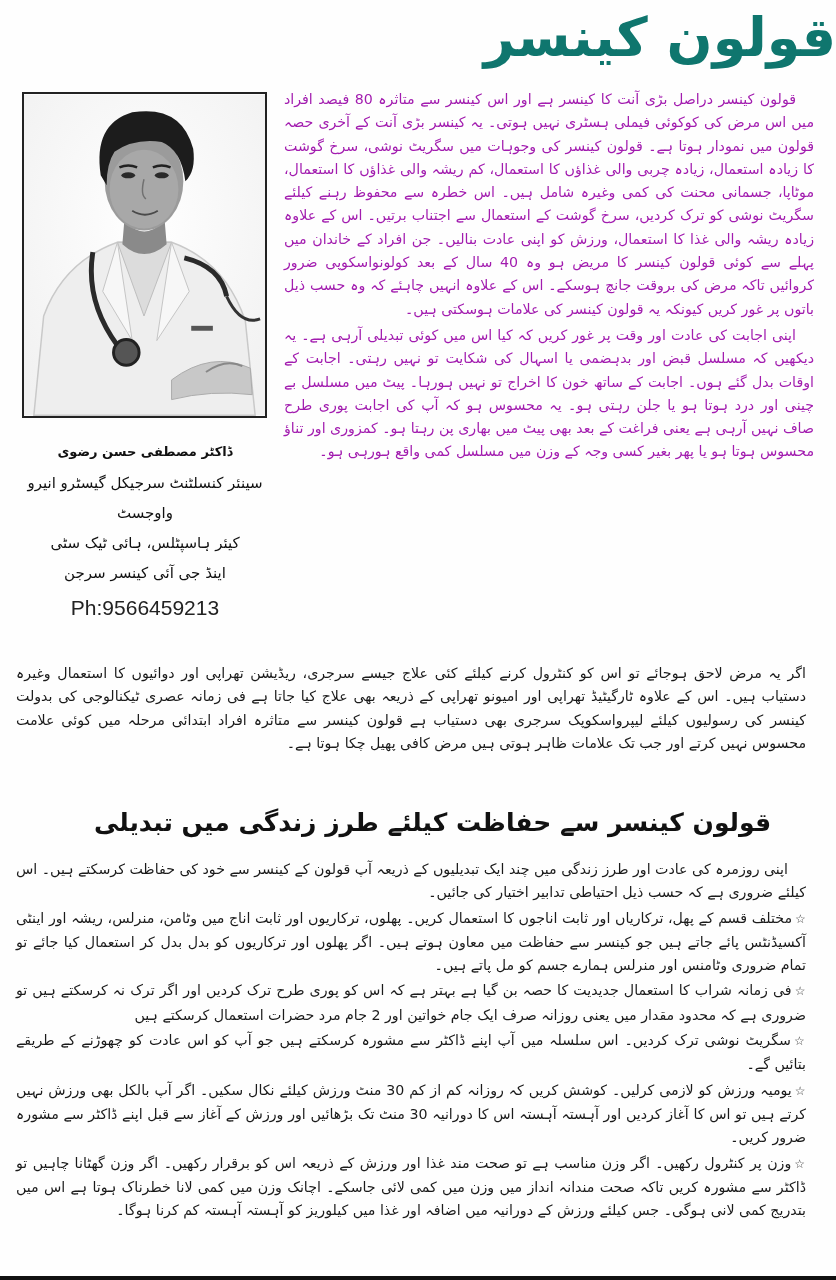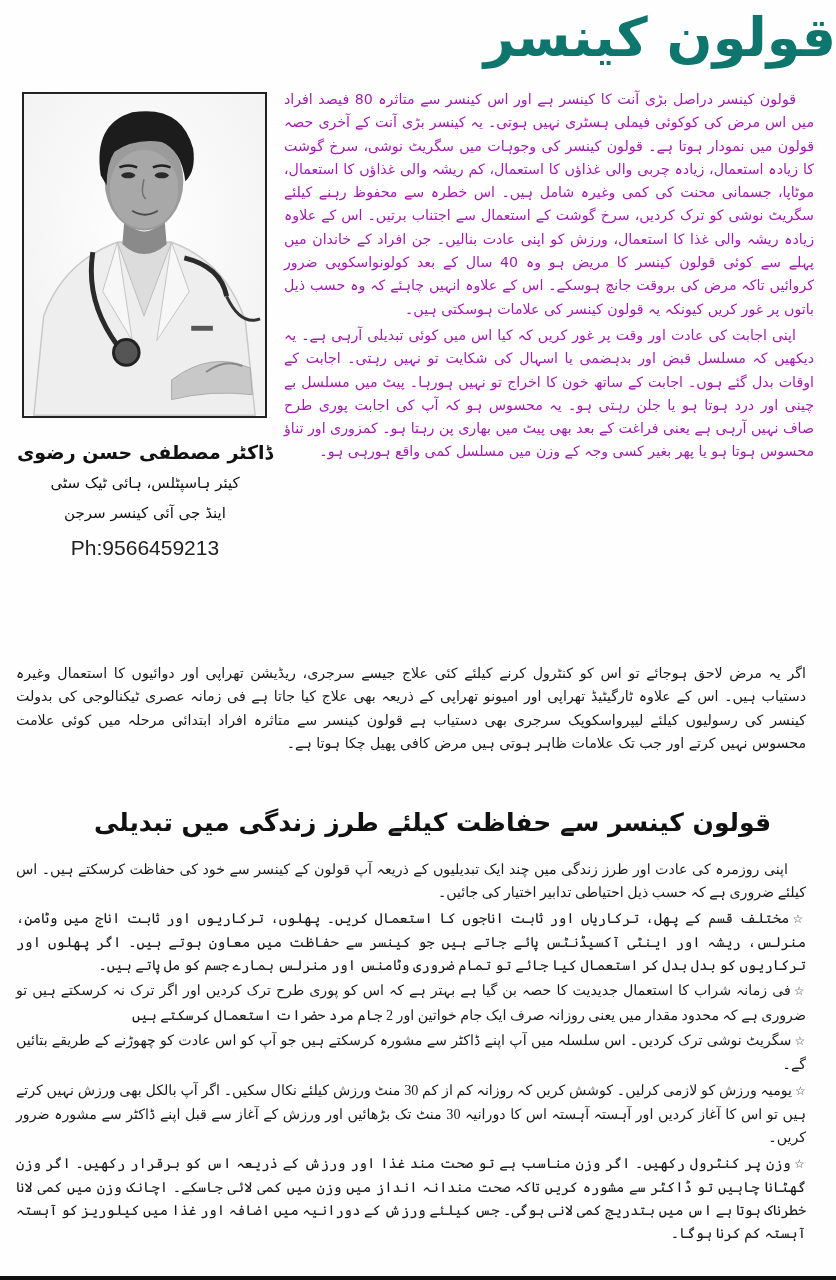--- a/index.html
+++ b/index.html
@@ -18,21 +18,21 @@
   }
   .photo-frame {
     position: absolute; left: 22px; top: 92px; width: 245px; height: 326px;
     border: 2px solid #222; background: #fff; overflow: hidden; box-sizing: border-box;
   }
   .photo-frame svg { width: 100%; height: 100%; display: block; }
   .byline {
     position: absolute; left: 0; top: 436px; width: 290px;
     text-align: center; direction: rtl; color: #111;
   }
-  .byline .name { font-size: 19px; font-weight: bold; line-height: 32px; }
+  .byline .name { font-size: 13px; font-weight: bold; line-height: 32px; }
   .byline .line { font-size: 15px; line-height: 30px; }
   .byline .phone {
     direction: ltr; font-family: "Liberation Sans", sans-serif;
     font-size: 21px; line-height: 36px; margin-top: 2px; color: #222;
   }
   .col-right {
     position: absolute; left: 284px; top: 88px; width: 530px;
     direction: rtl; text-align: justify;
     font-size: 14.2px; line-height: 23.3px; color: #a21caf;
   }
@@ -98,37 +98,38 @@
 
     <path d="M150 290 Q190 260 230 278 L232 305 Q190 300 150 310 Z" fill="#c8c8c8" stroke="#aaa"></path>
     <path d="M185 282 Q205 268 222 276" stroke="#888" stroke-width="2" fill="none"></path>
 
     <rect x="170" y="235" width="22" height="5" fill="#555"></rect>
   </svg>
 </div>
 
 <div class="byline">
   <div class="name">ڈاکٹر مصطفی حسن رضوی</div>
+  <div class="line">سینئر کنسلٹنٹ سرجیکل گیسٹرو انیرو واوجسٹ</div>
   <div class="line">کیئر ہاسپٹلس، ہائی ٹیک سٹی</div>
   <div class="line">اینڈ جی آئی کینسر سرجن</div>
   <div class="phone">Ph:9566459213</div>
 </div>
 
 <div class="col-right">
   <p>قولون کینسر دراصل بڑی آنت کا کینسر ہے اور اس کینسر سے متاثرہ 80 فیصد افراد میں اس مرض کی کوکوئی فیملی ہسٹری نہیں ہوتی۔ یہ کینسر بڑی آنت کے آخری حصہ قولون میں نمودار ہوتا ہے۔ قولون کینسر کی وجوہات میں سگریٹ نوشی، سرخ گوشت کا زیادہ استعمال، زیادہ چربی والی غذاؤں کا استعمال، کم ریشہ والی غذاؤں کا استعمال، موٹاپا، جسمانی محنت کی کمی وغیرہ شامل ہیں۔ اس خطرہ سے محفوظ رہنے کیلئے سگریٹ نوشی کو ترک کردیں، سرخ گوشت کے استعمال سے اجتناب برتیں۔ اس کے علاوہ زیادہ ریشہ والی غذا کا استعمال، ورزش کو اپنی عادت بنالیں۔ جن افراد کے خاندان میں پہلے سے کوئی قولون کینسر کا مریض ہو وہ 40 سال کے بعد کولونواسکوپی ضرور کروائیں تاکہ مرض کی بروقت جانچ ہوسکے۔ اس کے علاوہ انہیں چاہئے کہ وہ حسب ذیل باتوں پر غور کریں کیونکہ یہ قولون کینسر کی علامات ہوسکتی ہیں۔</p>
   <p>اپنی اجابت کی عادت اور وقت پر غور کریں کہ کیا اس میں کوئی تبدیلی آرہی ہے۔ یہ دیکھیں کہ مسلسل قبض اور بدہضمی یا اسہال کی شکایت تو نہیں رہتی۔ اجابت کے اوقات بدل گئے ہوں۔ اجابت کے ساتھ خون کا اخراج تو نہیں ہورہا۔ پیٹ میں مسلسل بے چینی اور درد ہوتا ہو یا جلن رہتی ہو۔ یہ محسوس ہو کہ آپ کی اجابت پوری طرح صاف نہیں آرہی ہے یعنی فراغت کے بعد بھی پیٹ میں بھاری پن رہتا ہو۔ کمزوری اور تناؤ محسوس ہوتا ہو یا پھر بغیر کسی وجہ کے وزن میں مسلسل کمی واقع ہورہی ہو۔</p>
 </div>
 
 <div class="full-block" style="top:662px;">
   <p>اگر یہ مرض لاحق ہوجائے تو اس کو کنٹرول کرنے کیلئے کئی علاج جیسے سرجری، ریڈیشن تھراپی اور دوائیوں کا استعمال وغیرہ دستیاب ہیں۔ اس کے علاوہ ٹارگیٹیڈ تھراپی اور امیونو تھراپی کے ذریعہ بھی علاج کیا جاتا ہے فی زمانہ عصری ٹیکنالوجی کی بدولت کینسر کی رسولیوں کیلئے لیپرواسکوپک سرجری بھی دستیاب ہے قولون کینسر سے متاثرہ افراد ابتدائی مرحلہ میں کوئی علامت محسوس نہیں کرتے اور جب تک علامات ظاہر ہوتی ہیں مرض کافی پھیل چکا ہوتا ہے۔</p>
 </div>
 
 <div class="subhead">قولون کینسر سے حفاظت کیلئے طرز زندگی میں تبدیلی</div>
 
-<div class="full-block" style="top:858px;font-family:Liberation Serif, serif;">
+<div class="full-block" style="top:858px;">
   <p class="indent">اپنی روزمرہ کی عادت اور طرز زندگی میں چند ایک تبدیلیوں کے ذریعہ آپ قولون کے کینسر سے خود کی حفاظت کرسکتے ہیں۔ اس کیلئے ضروری ہے کہ حسب ذیل احتیاطی تدابیر اختیار کی جائیں۔</p>
   <p><span class="star">☆</span><span>مختلف قسم کے پھل، ترکاریاں اور ثابت اناجوں کا استعمال کریں۔ پھلوں، ترکاریوں اور ثابت اناج میں وٹامن، منرلس، ریشہ اور اینٹی آکسیڈنٹس پائے جاتے ہیں جو کینسر سے حفاظت میں معاون ہوتے ہیں۔ اگر پھلوں اور ترکاریوں کو بدل بدل کر استعمال کیا جائے تو تمام ضروری وٹامنس اور منرلس ہمارے جسم کو مل پاتے ہیں۔</span></p>
   <p><span class="star">☆</span><span>فی زمانہ شراب کا استعمال جدیدیت کا حصہ بن گیا ہے بہتر ہے کہ اس کو پوری طرح ترک کردیں اور اگر ترک نہ کرسکتے ہیں تو ضروری ہے کہ محدود مقدار میں یعنی روزانہ صرف ایک جام خواتین اور 2 جام مرد حضرات استعمال کرسکتے ہیں</span></p>
   <p><span class="star">☆</span><span>سگریٹ نوشی ترک کردیں۔ اس سلسلہ میں آپ اپنے ڈاکٹر سے مشورہ کرسکتے ہیں جو آپ کو اس عادت کو چھوڑنے کے طریقے بتائیں گے۔</span></p>
   <p><span class="star">☆</span><span>یومیہ ورزش کو لازمی کرلیں۔ کوشش کریں کہ روزانہ کم از کم 30 منٹ ورزش کیلئے نکال سکیں۔ اگر آپ بالکل بھی ورزش نہیں کرتے ہیں تو اس کا آغاز کردیں اور آہستہ آہستہ اس کا دورانیہ 30 منٹ تک بڑھائیں اور ورزش کے آغاز سے قبل اپنے ڈاکٹر سے مشورہ ضرور کریں۔</span></p>
   <p><span class="star">☆</span><span>وزن پر کنٹرول رکھیں۔ اگر وزن مناسب ہے تو صحت مند غذا اور ورزش کے ذریعہ اس کو برقرار رکھیں۔ اگر وزن گھٹانا چاہیں تو ڈاکٹر سے مشورہ کریں تاکہ صحت مندانہ انداز میں وزن میں کمی لائی جاسکے۔ اچانک وزن میں کمی لانا خطرناک ہوتا ہے اس میں بتدریج کمی لانی ہوگی۔ جس کیلئے ورزش کے دورانیہ میں اضافہ اور غذا میں کیلوریز کو آہستہ آہستہ کم کرنا ہوگا۔</span></p>
 </div>
 
 <div class="bottom-rule"></div>
 

